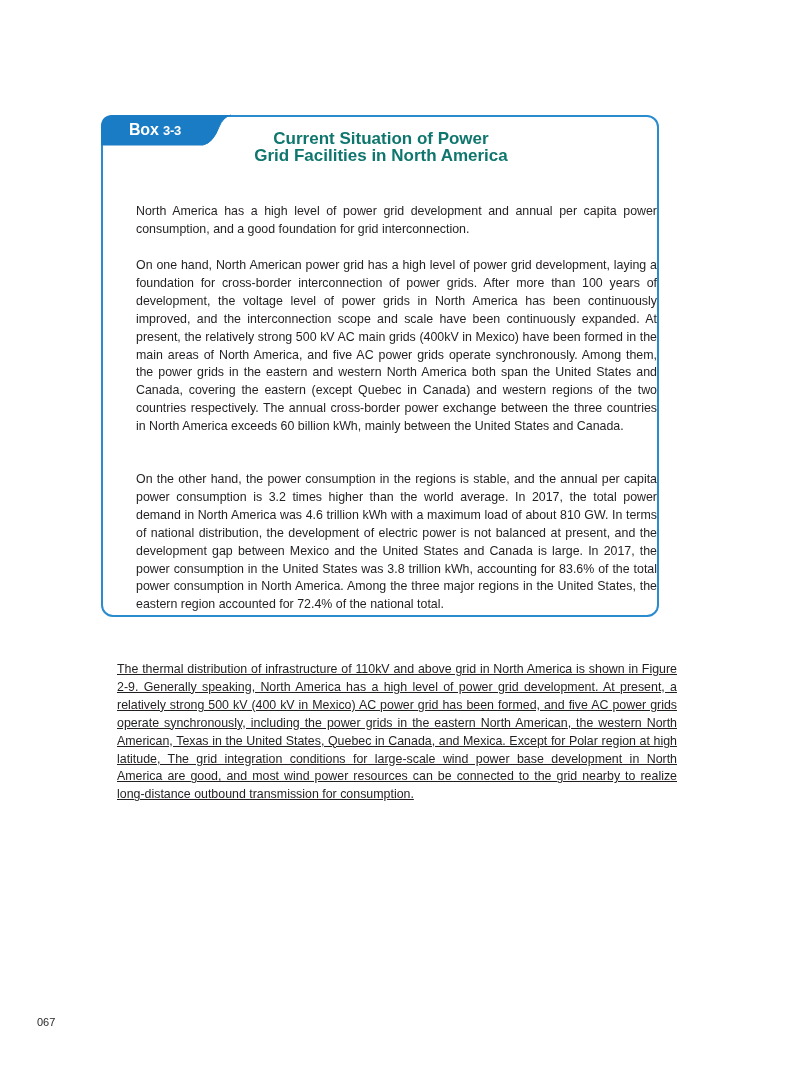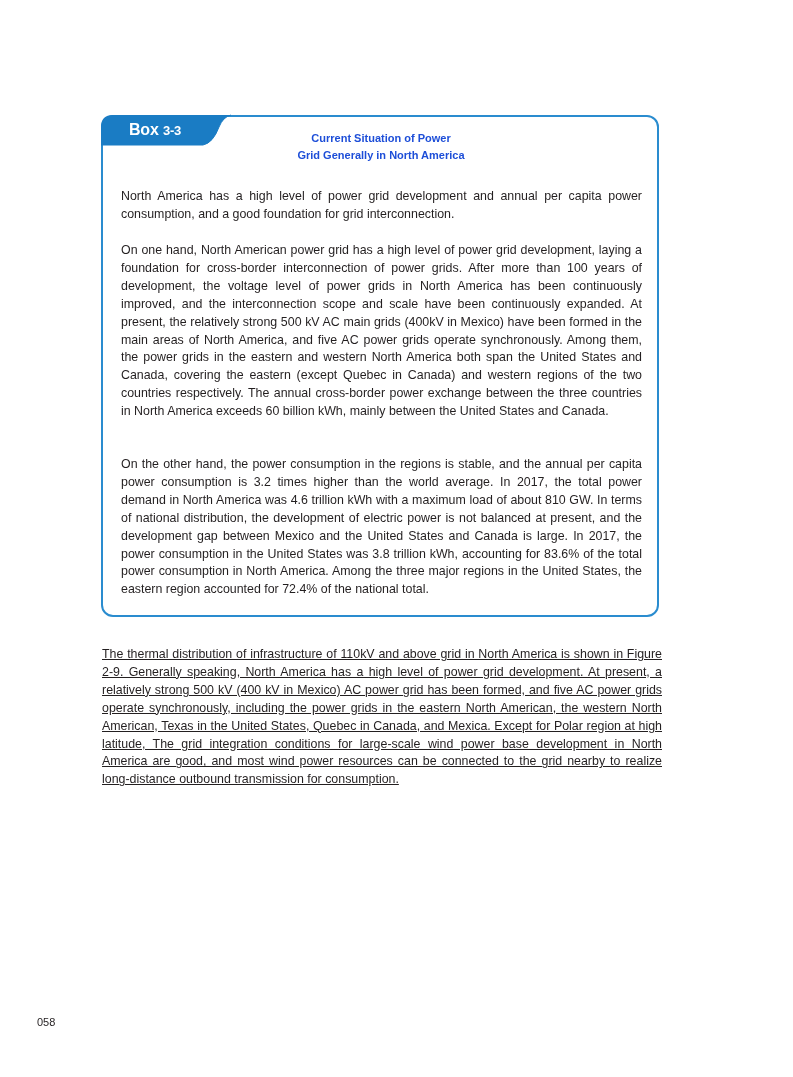--- a/index.html
+++ b/index.html
@@ -5,45 +5,45 @@
   html, body { margin: 0; padding: 0; background: #ffffff; }
   body { width: 793px; height: 1077px; position: relative; overflow: hidden;
          font-family: "Liberation Sans", sans-serif; color: #231f20; }
   .box { position: absolute; left: 101px; top: 115px; width: 558px; height: 502px;
          border: 2px solid #2a8ccf; border-radius: 12px; box-sizing: border-box; }
   .tab { position: absolute; left: 99px; top: 113px; width: 140px; height: 46px; }
   .tab-label { position: absolute; left: 129px; top: 121px; color: #ffffff;
                font-weight: bold; font-size: 16px; letter-spacing: -0.2px; }
   .tab-label .num { font-size: 13px; }
   .box-title { position: absolute; left: 250px; top: 130px; width: 262px; text-align: center;
-               font-weight: bold; font-size: 11px; line-height: 17px; color: #1d4ed8; }
+               font-weight: bold; font-size: 17px; line-height: 17px; color: #0f766e; }
   .para { position: absolute; font-size: 12.4px; line-height: 17.9px; text-align: justify;
-          text-align-last: left; margin: 0; color: #231f20; }
+          text-align-last: left; margin: 15px; color: #231f20; }
   .box-para { left: 121px; width: 521px; }
   .body-para { left: 102px; width: 560px; text-decoration: underline; }
   .page-num { position: absolute; left: 37px; top: 1016px; font-size: 11px; color: #231f20; }
 </style>
 </head>
 <body>
 
 <div class="box"></div>
 
 <svg class="tab" viewBox="0 0 140 46" width="140" height="46">
   <path d="M2,46 L2,14 Q2,2 14,2 L132,2 Q124,4 120,14 Q114,30 104,32 L2,32 Z" fill="#1a7cc4"></path>
   <path d="M2,32 L104,32 Q114,30 120,14 Q124,4 132,2" fill="none" stroke="#1a7cc4" stroke-width="1"></path>
 </svg>
 <div class="tab-label">
   <span>Box</span>
   <span class="num">3-3</span>
 </div>
 
 <div class="box-title">
   <div>Current Situation of Power</div>
-  <div>Grid Generally in North America</div>
+  <div>Grid Facilities in North America</div>
 </div>
 
 <p class="para box-para" style="top:188px;">North America has a high level of power grid development and annual per capita power consumption, and a good foundation for grid interconnection.</p>
 <p class="para box-para" style="top:242px;">On one hand, North American power grid has a high level of power grid development, laying a foundation for cross-border interconnection of power grids. After more than 100 years of development, the voltage level of power grids in North America has been continuously improved, and the interconnection scope and scale have been continuously expanded. At present, the relatively strong 500 kV AC main grids (400kV in Mexico) have been formed in the main areas of North America, and five AC power grids operate synchronously. Among them, the power grids in the eastern and western North America both span the United States and Canada, covering the eastern (except Quebec in Canada) and western regions of the two countries respectively. The annual cross-border power exchange between the three countries in North America exceeds 60 billion kWh, mainly between the United States and Canada.</p>
 <p class="para box-para" style="top:456px;">On the other hand, the power consumption in the regions is stable, and the annual per capita power consumption is 3.2 times higher than the world average. In 2017, the total power demand in North America was 4.6 trillion kWh with a maximum load of about 810 GW. In terms of national distribution, the development of electric power is not balanced at present, and the development gap between Mexico and the United States and Canada is large. In 2017, the power consumption in the United States was 3.8 trillion kWh, accounting for 83.6% of the total power consumption in North America. Among the three major regions in the United States, the eastern region accounted for 72.4% of the national total.</p>
 
 <p class="para body-para" style="top:646px;">The thermal distribution of infrastructure of 110kV and above grid in North America is shown in Figure 2-9. Generally speaking, North America has a high level of power grid development. At present, a relatively strong 500 kV (400 kV in Mexico) AC power grid has been formed, and five AC power grids operate synchronously, including the power grids in the eastern North American, the western North American, Texas in the United States, Quebec in Canada, and Mexica. Except for Polar region at high latitude, The grid integration conditions for large-scale wind power base development in North America are good, and most wind power resources can be connected to the grid nearby to realize long-distance outbound transmission for consumption.</p>
 
-<div class="page-num">058</div>
+<div class="page-num">067</div>
 
 </body></html>

